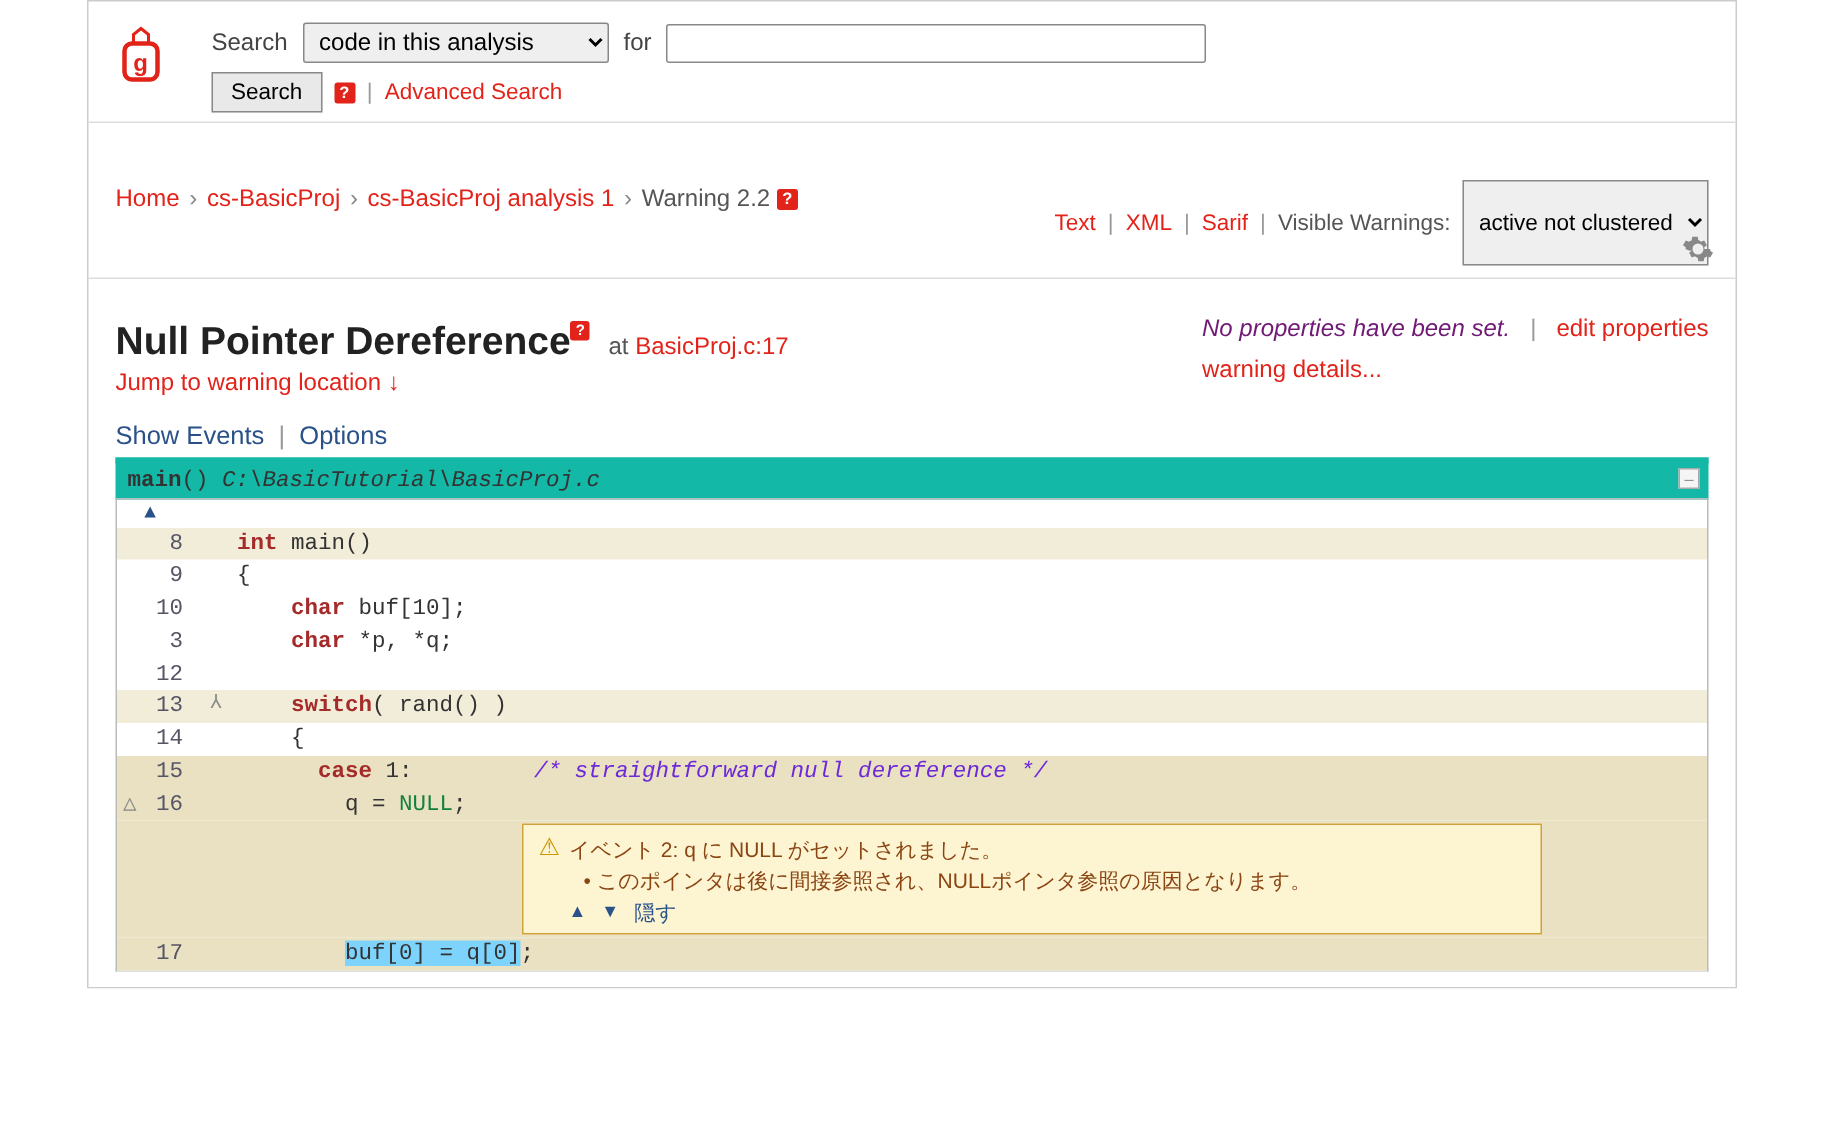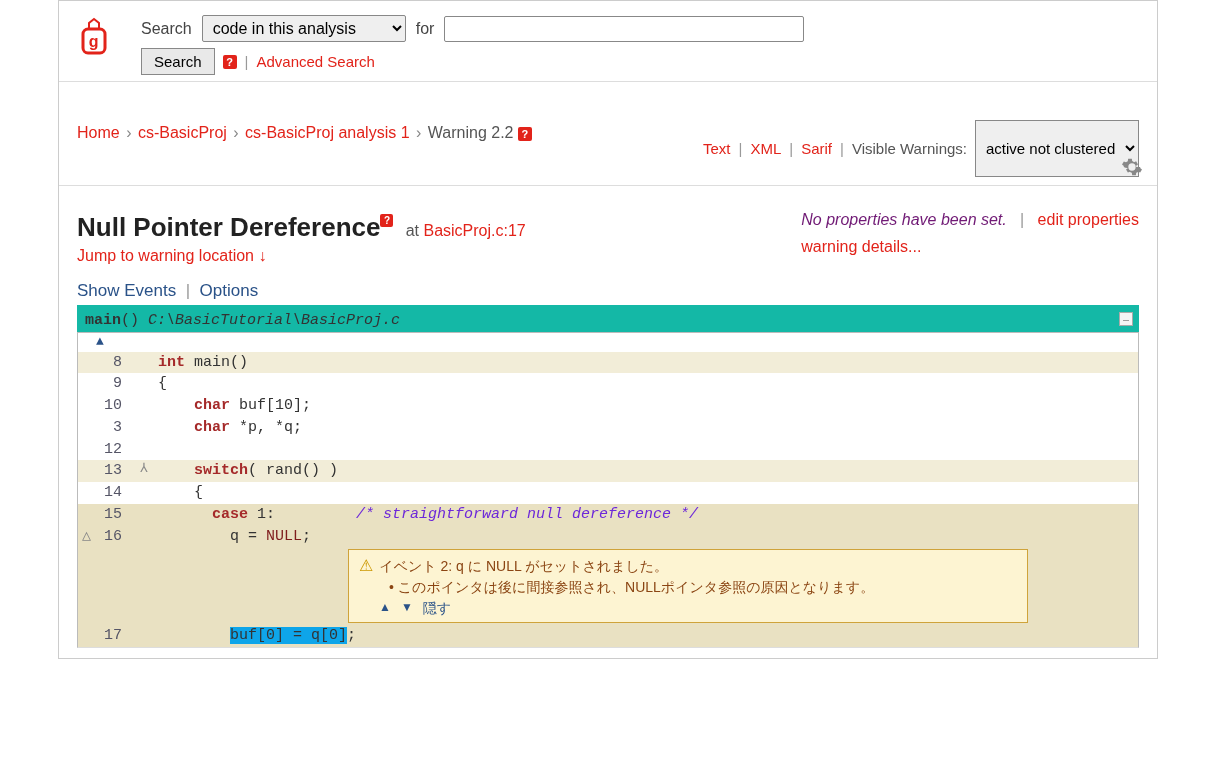--- a/index.html
+++ b/index.html
@@ -227,22 +227,22 @@
   .arrow-up {
     text-align: center;
     color: #2a5288;
     font-size: 13px;
     padding-left: 0;
   }
   .hl-row { background: #f2edd8; }
   .hl-strong { background: #e9e1c2; }
   .kw { color: #a52a2a; font-weight: 700; }
   .cmt { color: #6d28d9; font-style: italic; }
-  .null-kw { color: #7f1d1d; margin-top: 44px; }
-  .err-span { background: #0ea5e9; }
+  .null-kw { color: #15803d; margin-top: 44px; }
+  .err-span { background: #7dd3fc; }
   
   .event-box {
     margin: 2px 0 2px 190px;
     border: 1px solid #cfa33a;
     background: #fdf4d2;
     padding: 4px 10px 4px 10px;
     font-family: "MS PGothic", Arial, sans-serif;
     font-size: 14px;
     color: #8b4513;
     max-width: 680px;

